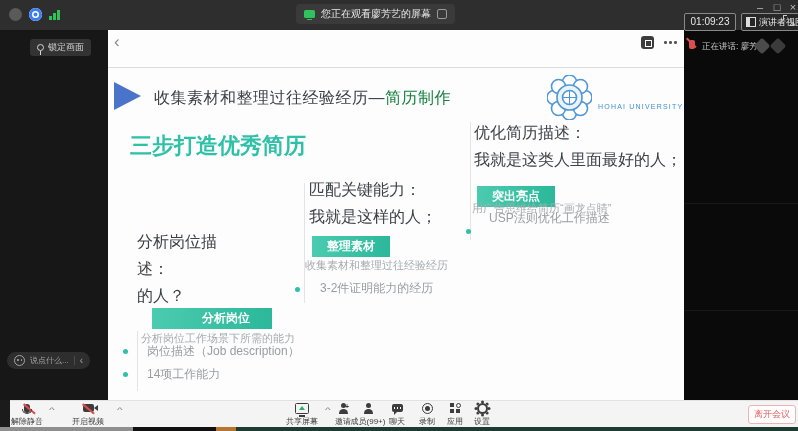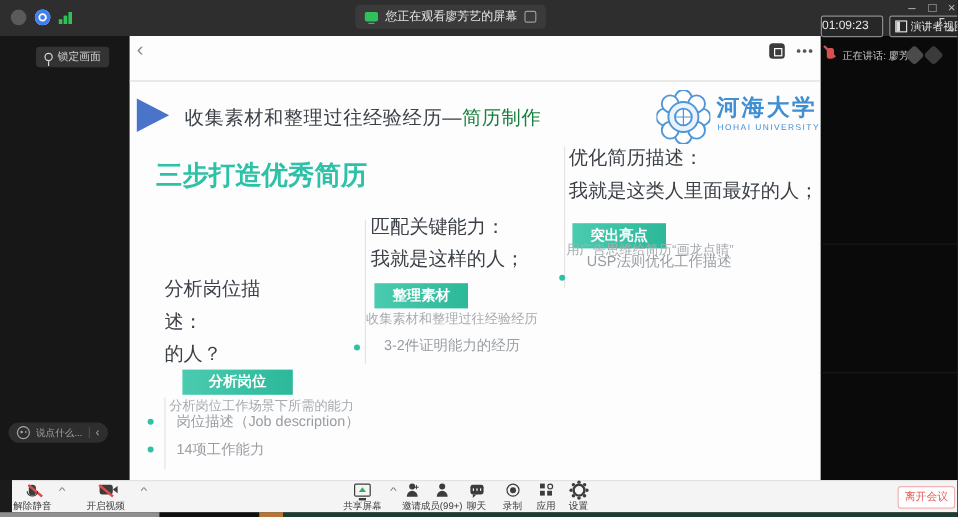--- a/index.html
+++ b/index.html
@@ -13,21 +13,21 @@
   .banner{position:absolute;left:296px;top:4px;height:20px;background:#3a3a3a;border-radius:4px;
           display:flex;align-items:center;padding:0 8px;gap:6px;}
   .banner .txt{font-size:10px;color:#e8e8e8;white-space:nowrap;}
   .scr-icon{width:11px;height:8px;background:#2fc15c;border-radius:1.5px;position:relative;}
   .scr-icon::after{content:"";position:absolute;left:3px;bottom:-2px;width:5px;height:1.5px;background:#2fc15c;}
   .mini-sq{width:8px;height:8px;border:1px solid #9a9a9a;border-radius:2px;}
   .winbtn{position:absolute;top:1px;font-size:11px;color:#bdbdbd;width:14px;text-align:center;cursor:default;}
 
   
   .timerbox{position:absolute;left:684px;top:13px;width:50px;height:16px;border:1px solid #8a8a8a;
-            border-radius:2px;color:#e9e9e9;font-size:10px;line-height:16px;text-align:left;background:rgba(30,30,30,.4);}
+            border-radius:2px;color:#e9e9e9;font-size:10px;line-height:16px;text-align:center;background:rgba(30,30,30,.4);}
   .viewbtn{position:absolute;left:741px;top:13px;height:16px;border:1px solid #8a8a8a;border-radius:2px;
            display:flex;align-items:center;padding:0 4px;gap:3px;background:rgba(30,30,30,.4);}
   .viewbtn .vtxt{font-size:9px;color:#e9e9e9;white-space:nowrap;}
   .vicon{width:8px;height:8px;border:1px solid #ddd;position:relative;}
   .vicon::after{content:"";position:absolute;left:0;top:0;width:3px;height:8px;background:#ddd;}
   .fs-icon{position:absolute;left:783px;top:15px;width:11px;height:11px;}
   .fs-icon::before{content:"";position:absolute;left:0;top:0;width:3px;height:3px;border-left:1.5px solid #ccc;border-top:1.5px solid #ccc;}
   .fs-icon::after{content:"";position:absolute;right:0;bottom:0;width:3px;height:3px;border-right:1.5px solid #ccc;border-bottom:1.5px solid #ccc;}
 
   
@@ -175,31 +175,30 @@
           <circle cx="38" cy="22.5" r="7"></circle>
         <circle cx="11.5" cy="11.5" r="7"></circle>
           <circle cx="33.5" cy="11.5" r="7"></circle>
         <circle cx="11.5" cy="33.5" r="7"></circle>
           <circle cx="33.5" cy="33.5" r="7"></circle>
         <circle cx="22.5" cy="22.5" r="12.5" fill="#eaf3fb"></circle>
         <circle cx="22.5" cy="22.5" r="7" fill="#fff"></circle>
         <path d="M15.5 22.5 h14 M22.5 15.5 v14" stroke-width="1"></path>
       </g>
     </svg>
-    <div class="logo-cn">河海大学</div>
     <div class="logo-en">HOHAI UNIVERSITY</div>
 
     <div class="secttitle">三步打造优秀简历</div>
 
     <div class="abs h16" style="left:29px;top:198px;">
       <div>分析岗位描</div>
       <div>述：</div>
       <div>的人？</div>
     </div>
-    <div class="badge" style="left:44px;top:278px;width:92px;">分析岗位</div>
+    <div class="badge" style="left:44px;top:278px;width:92px;padding-left:28px;">分析岗位</div>
     <div class="stem" style="left:29px;top:301px;height:60px;"></div>
     <div class="desc" style="left:33px;top:301px;">分析岗位工作场景下所需的能力</div>
     <div class="dot" style="left:15px;top:319px;"></div>
     <div class="bul" style="left:39px;top:313px;">岗位描述（Job description）</div>
     <div class="dot" style="left:15px;top:342px;"></div>
     <div class="bul" style="left:39px;top:336px;">14项工作能力</div>
 
     <div class="stem" style="left:196px;top:153px;height:120px;"></div>
     <div class="abs h16" style="left:201px;top:146px;">
       <div>匹配关键能力：</div>

